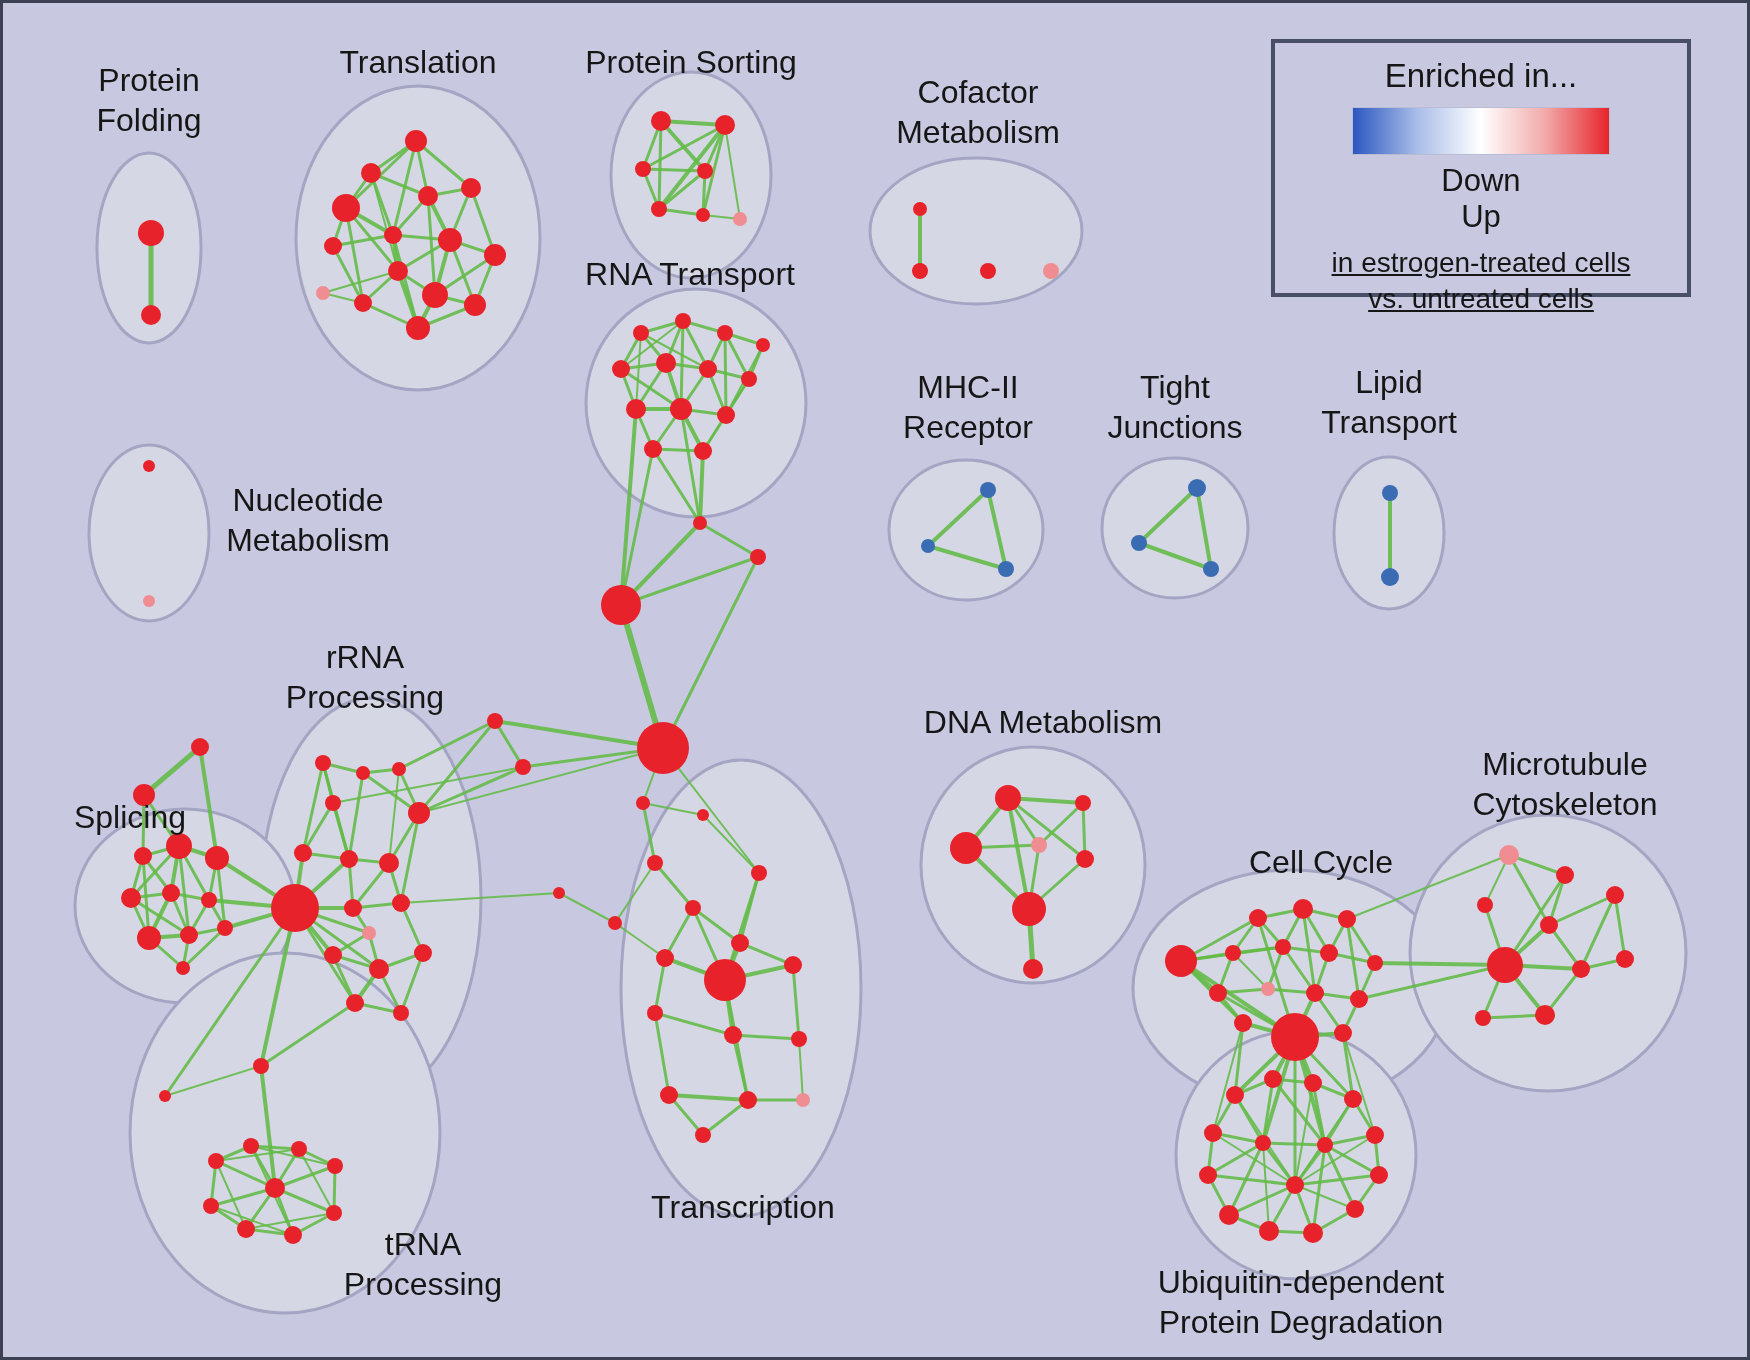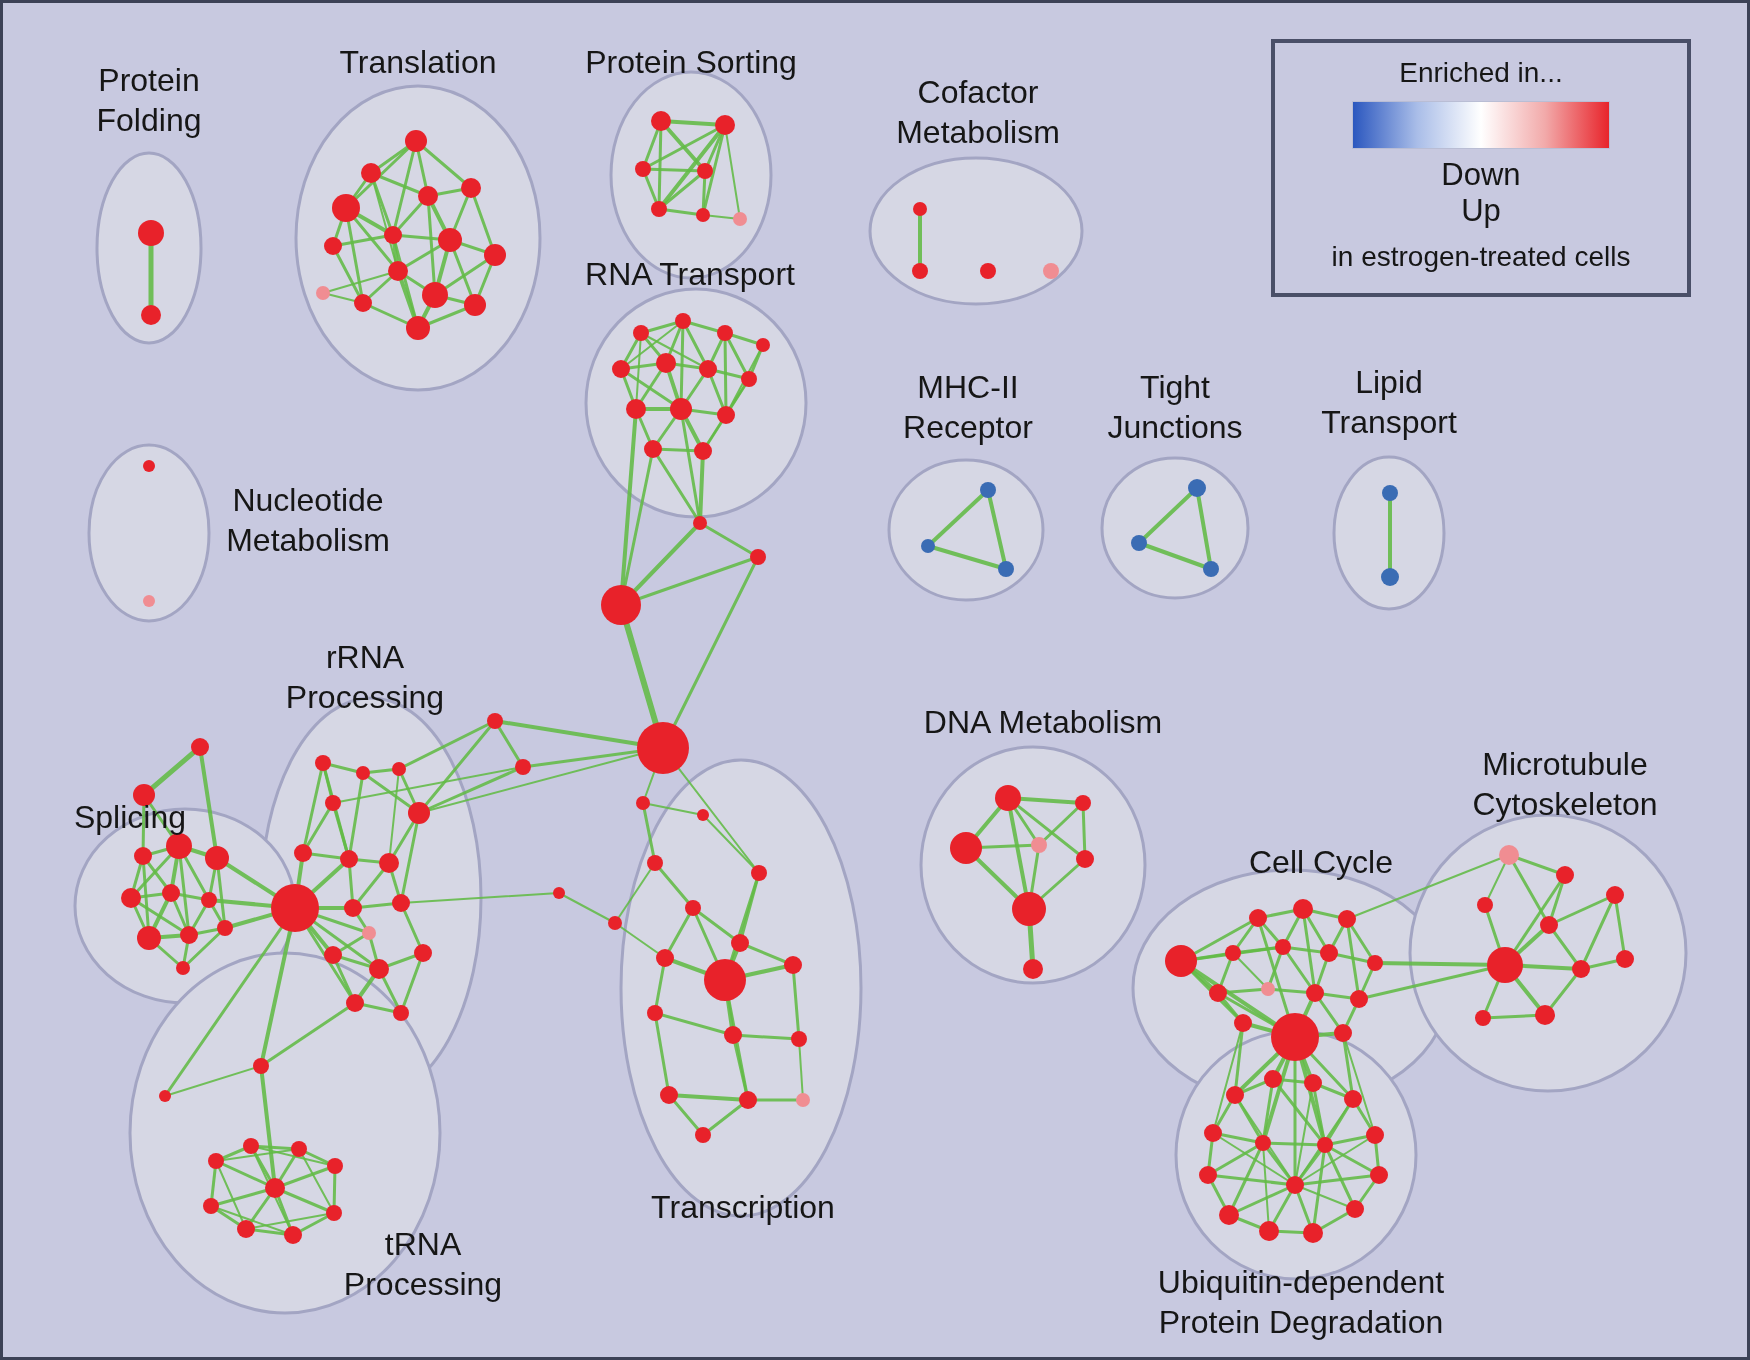--- a/index.html
+++ b/index.html
@@ -6,24 +6,24 @@
     --bg:#c8c9e0; --ellipse_fill:#d6d7e4; --ellipse_stroke:#a3a5c3;
     --frame:#3c4156; --text:#161616; --legend_border:#4a4f68;
   }
   *{box-sizing:border-box}
   body{margin:0;font-family:"Liberation Sans",sans-serif;color:var(--text);background:#fff;}
   .stage{position:relative;width:1750px;height:1360px;background:var(--bg);border:3px solid var(--frame);overflow:hidden;}
   .stage svg{position:absolute;left:0;top:0;}
   .cluster-ellipse{fill:var(--ellipse_fill);stroke:var(--ellipse_stroke);stroke-width:3px;}
   .cluster-label{font-family:"Liberation Sans",sans-serif;font-size:32px;fill:var(--text);}
   .legend{position:absolute;left:1268px;top:36px;width:420px;height:258px;border:4px solid var(--legend_border);text-align:center;padding-top:14px;}
-  .legend-title{font-size:28px;}
+  .legend-title{font-size:33px;}
   .legend-gradient{width:258px;height:48px;margin:12px auto 8px;border:1px solid #b9bdd4;}
   .legend-ends{display:flex;justify-content:space-between;width:302px;margin:0 auto;font-size:31px;flex-direction:column;}
-  .legend-caption{font-size:28px;line-height:1.3;margin-top:10px;}
+  .legend-caption{font-size:28px;line-height:1.3;margin-top:10px;text-decoration:underline;}
 </style>
 </head>
 <body>
 
 <div class="stage">
   <svg id="network-svg" width="1750" height="1360" viewBox="0 0 1750 1360">
       <g>
         <ellipse cx="146" cy="245" rx="52" ry="95" class="cluster-ellipse"></ellipse>
         <ellipse cx="415" cy="235" rx="122" ry="152" class="cluster-ellipse"></ellipse>
         <ellipse cx="688" cy="172" rx="80" ry="103" class="cluster-ellipse"></ellipse>
@@ -592,15 +592,16 @@
 
   <div class="legend">
     <div class="legend-title">Enriched in...</div>
     <div class="legend-gradient" style="background: linear-gradient(to right, rgb(43, 87, 191), rgb(169, 189, 232), rgb(255, 255, 255), rgb(242, 170, 170), rgb(232, 36, 43));"></div>
     <div class="legend-ends">
       <span>Down</span>
       <span>Up</span>
     </div>
     <div class="legend-caption">
       <div>in estrogen-treated cells</div>
+      <div>vs. untreated cells</div>
     </div>
   </div>
 </div>
 
 </body></html>

